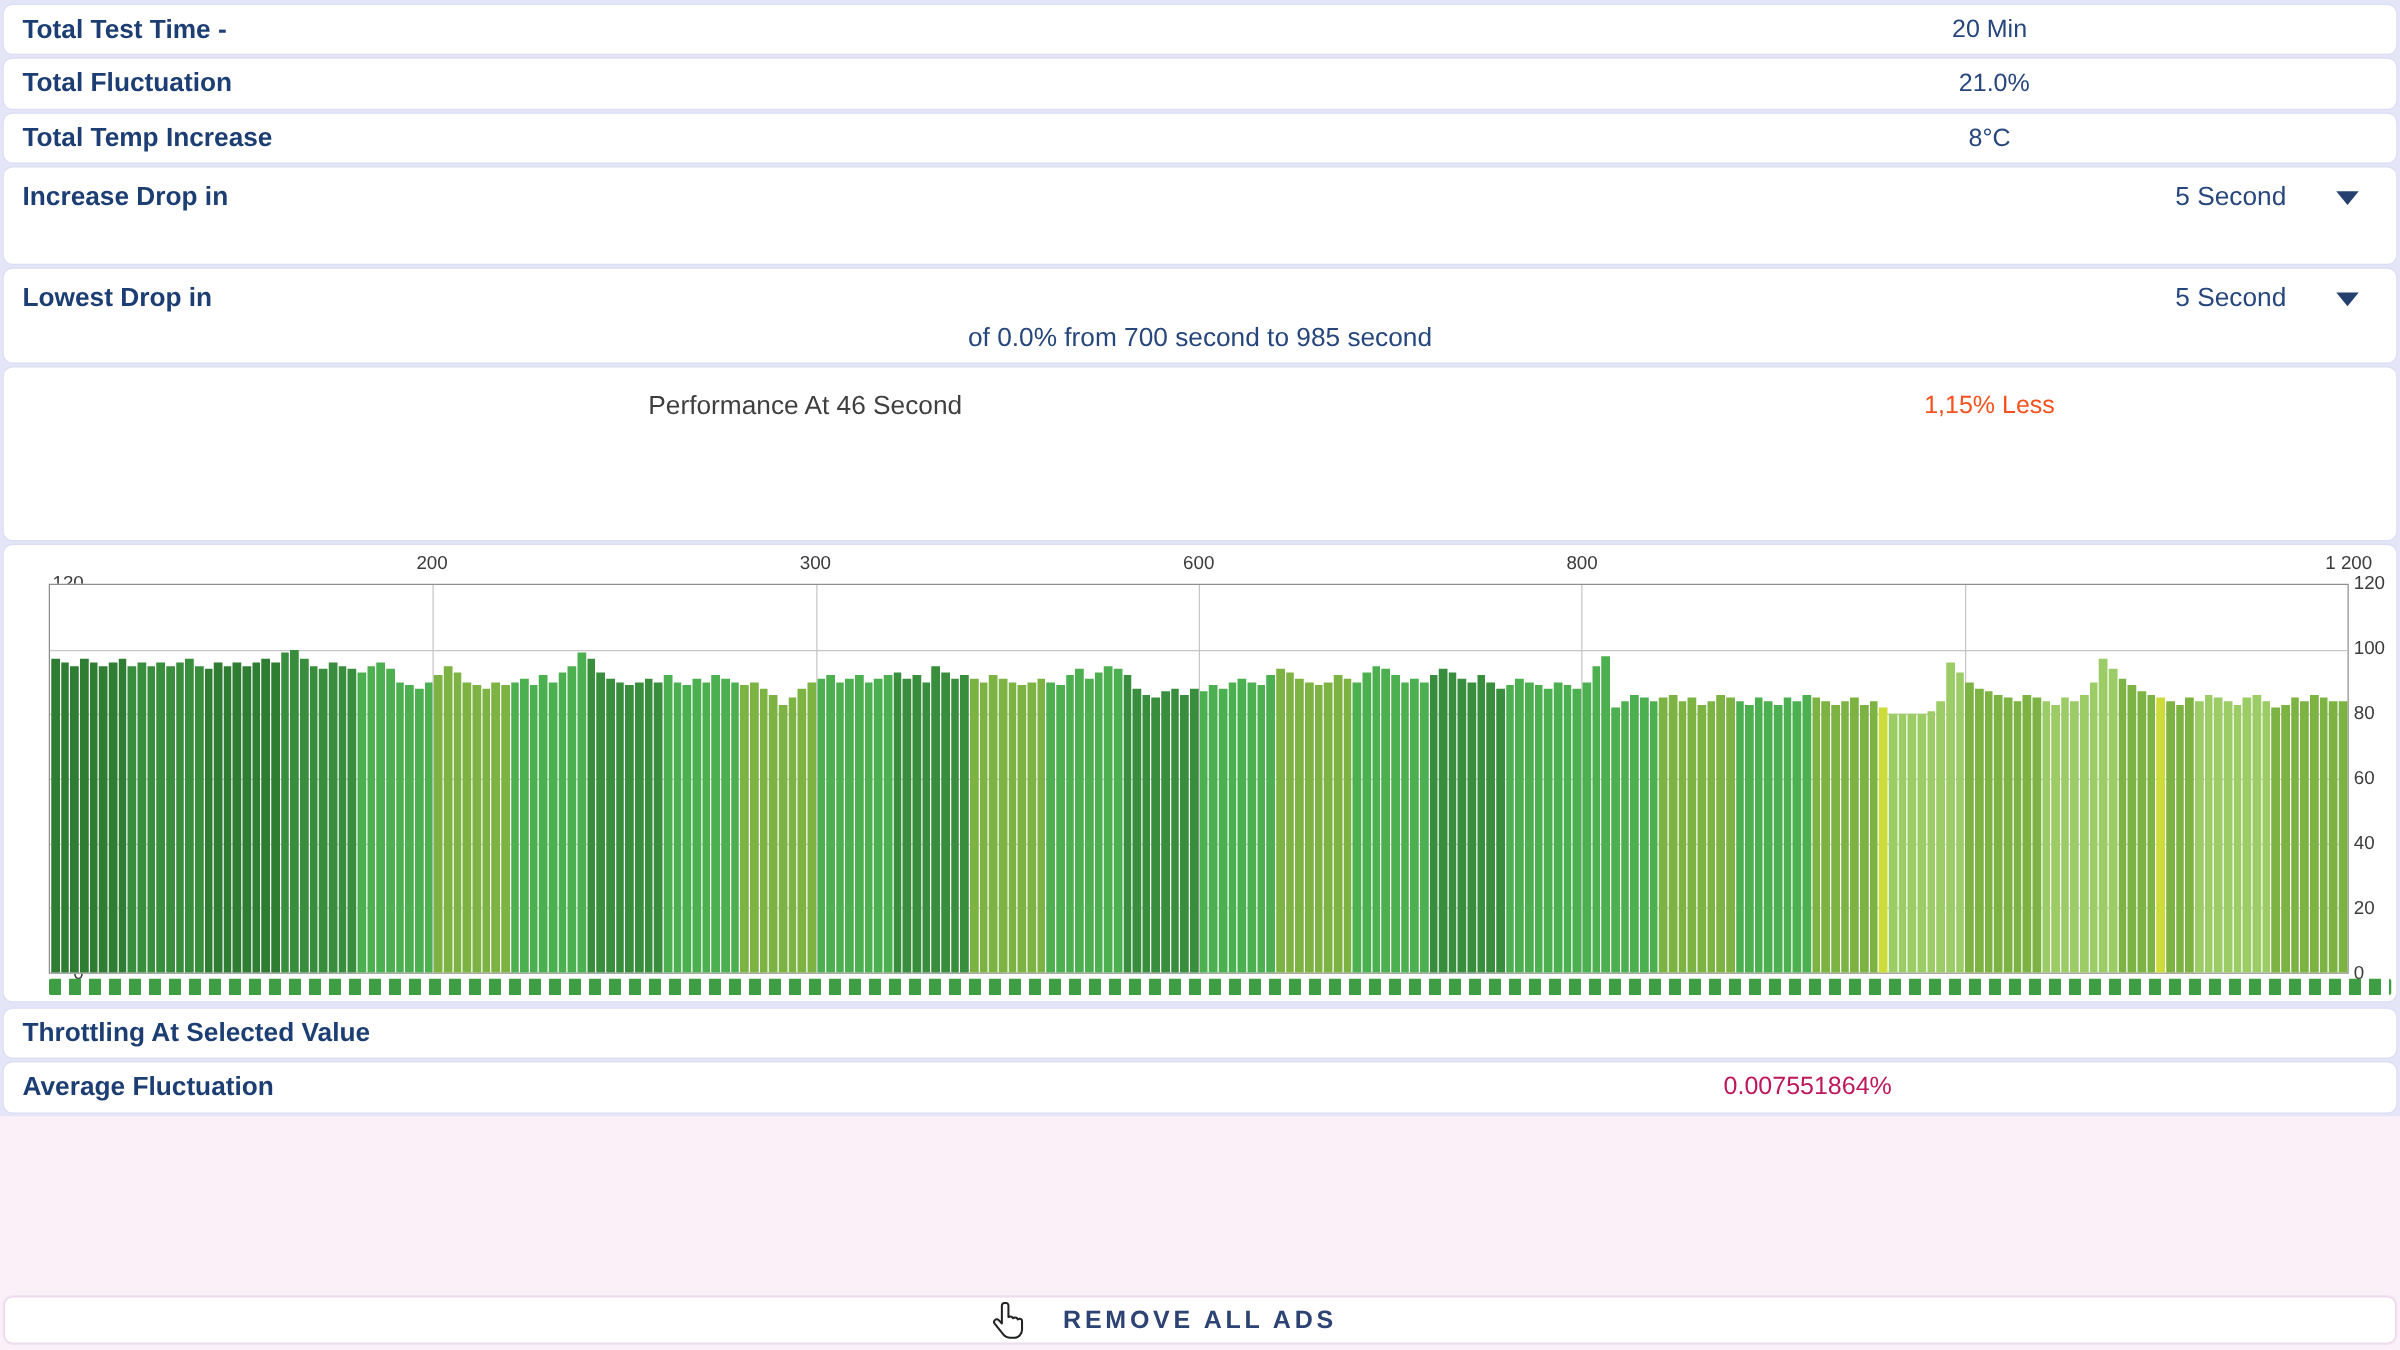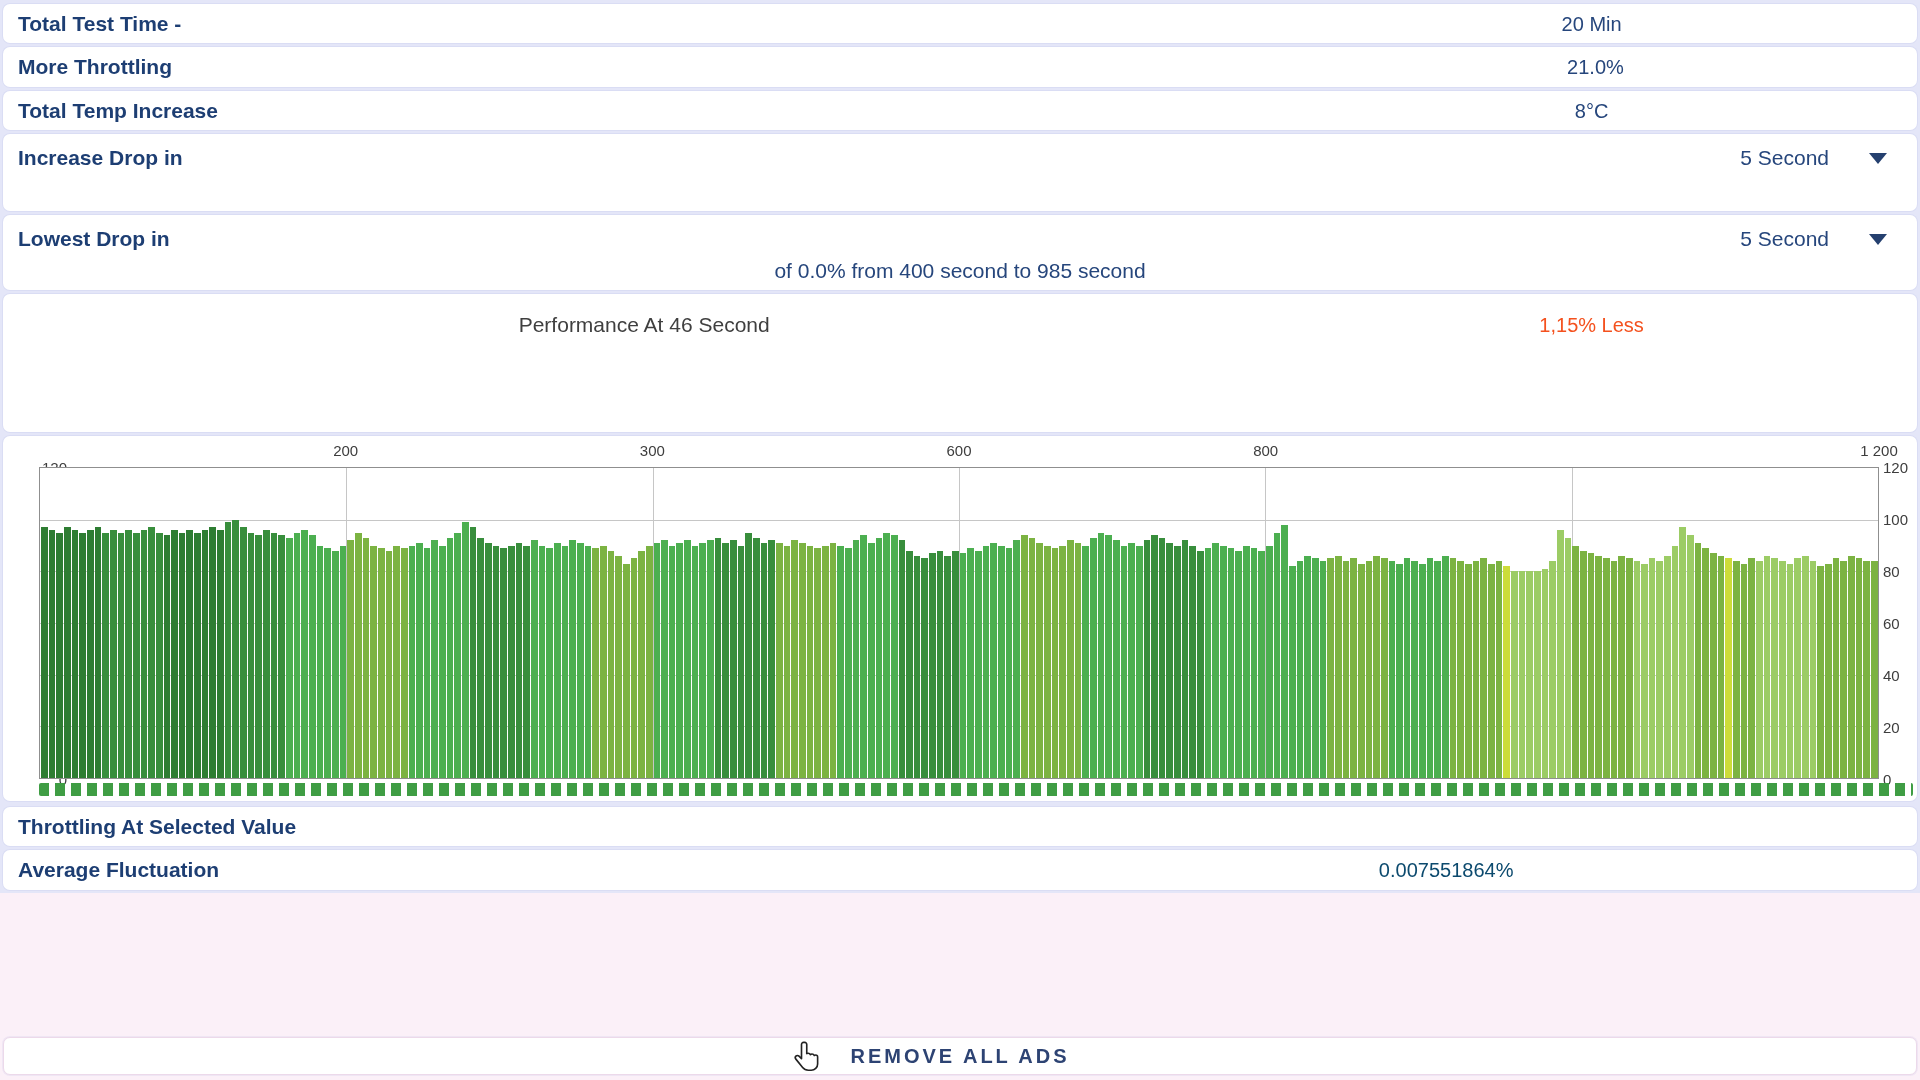--- a/index.html
+++ b/index.html
@@ -40,21 +40,21 @@
   .perf-lbl{
     position:absolute;left:33.5%;top:50%;transform:translate(-50%,-50%);
     font-size:21px;color:#3f3f3f;white-space:nowrap;
   }
   .perf-val{
     position:absolute;left:83%;top:50%;transform:translate(-50%,-50%);
     font-size:20px;white-space:nowrap;
   }
   .perf-val.less{color:#f4511e;}
   .perf-val.more{color:#388e3c;}
-  .fluct{color:#0c4a6e;}
+  .fluct{color:#be185d;}
   
   .chart-card{top:436px;height:365px;}
   .x-axis-row{position:absolute;left:36px;right:38px;top:6px;height:22px;}
   .x-tick{
     position:absolute;top:0;transform:translateX(-50%);
     font-size:15px;color:#3d3d3d;white-space:nowrap;
   }
   .y-col{position:absolute;top:31px;height:312px;width:32px;}
   .y-col.left{left:0;text-align:right;}
   .y-col.right{right:2px;text-align:left;}
@@ -88,21 +88,21 @@
 </style>
 </head>
 <body>
 
 <div class="card" style="top:4px;height:39px;">
   <span class="lbl">Total Test Time -</span>
   <span class="val" style="left:83%;">20 Min</span>
 </div>
 
 <div class="card" style="top:47px;height:40px;">
-  <span class="lbl">More Throttling</span>
+  <span class="lbl">Total Fluctuation</span>
   <span class="val" style="left:83.2%;">21.0%</span>
 </div>
 
 <div class="card" style="top:91px;height:39px;">
   <span class="lbl">Total Temp Increase</span>
   <span class="val" style="left:83%;">8°C</span>
 </div>
 
 <div class="card drop" style="top:134px;height:77px;">
   <span class="lbl">Increase Drop in</span>
@@ -111,21 +111,21 @@
     <span class="arrow-down"></span>
   </span>
 </div>
 
 <div class="card drop" style="top:215px;height:75px;">
   <span class="lbl">Lowest Drop in</span>
   <span class="selector">
     <span class="sel-text">5 Second</span>
     <span class="arrow-down"></span>
   </span>
-  <span class="detail">of 0.0% from 400 second to 985 second</span>
+  <span class="detail">of 0.0% from 700 second to 985 second</span>
 </div>
 
 <div class="card" style="top:294px;height:138px;">
   <div class="perf-line" style="top:17px;">
     <span class="perf-lbl">Performance At 46 Second</span>
     <span class="perf-val less">1,15% Less</span>
   </div>
 </div>
 
 <div class="card chart-card">

